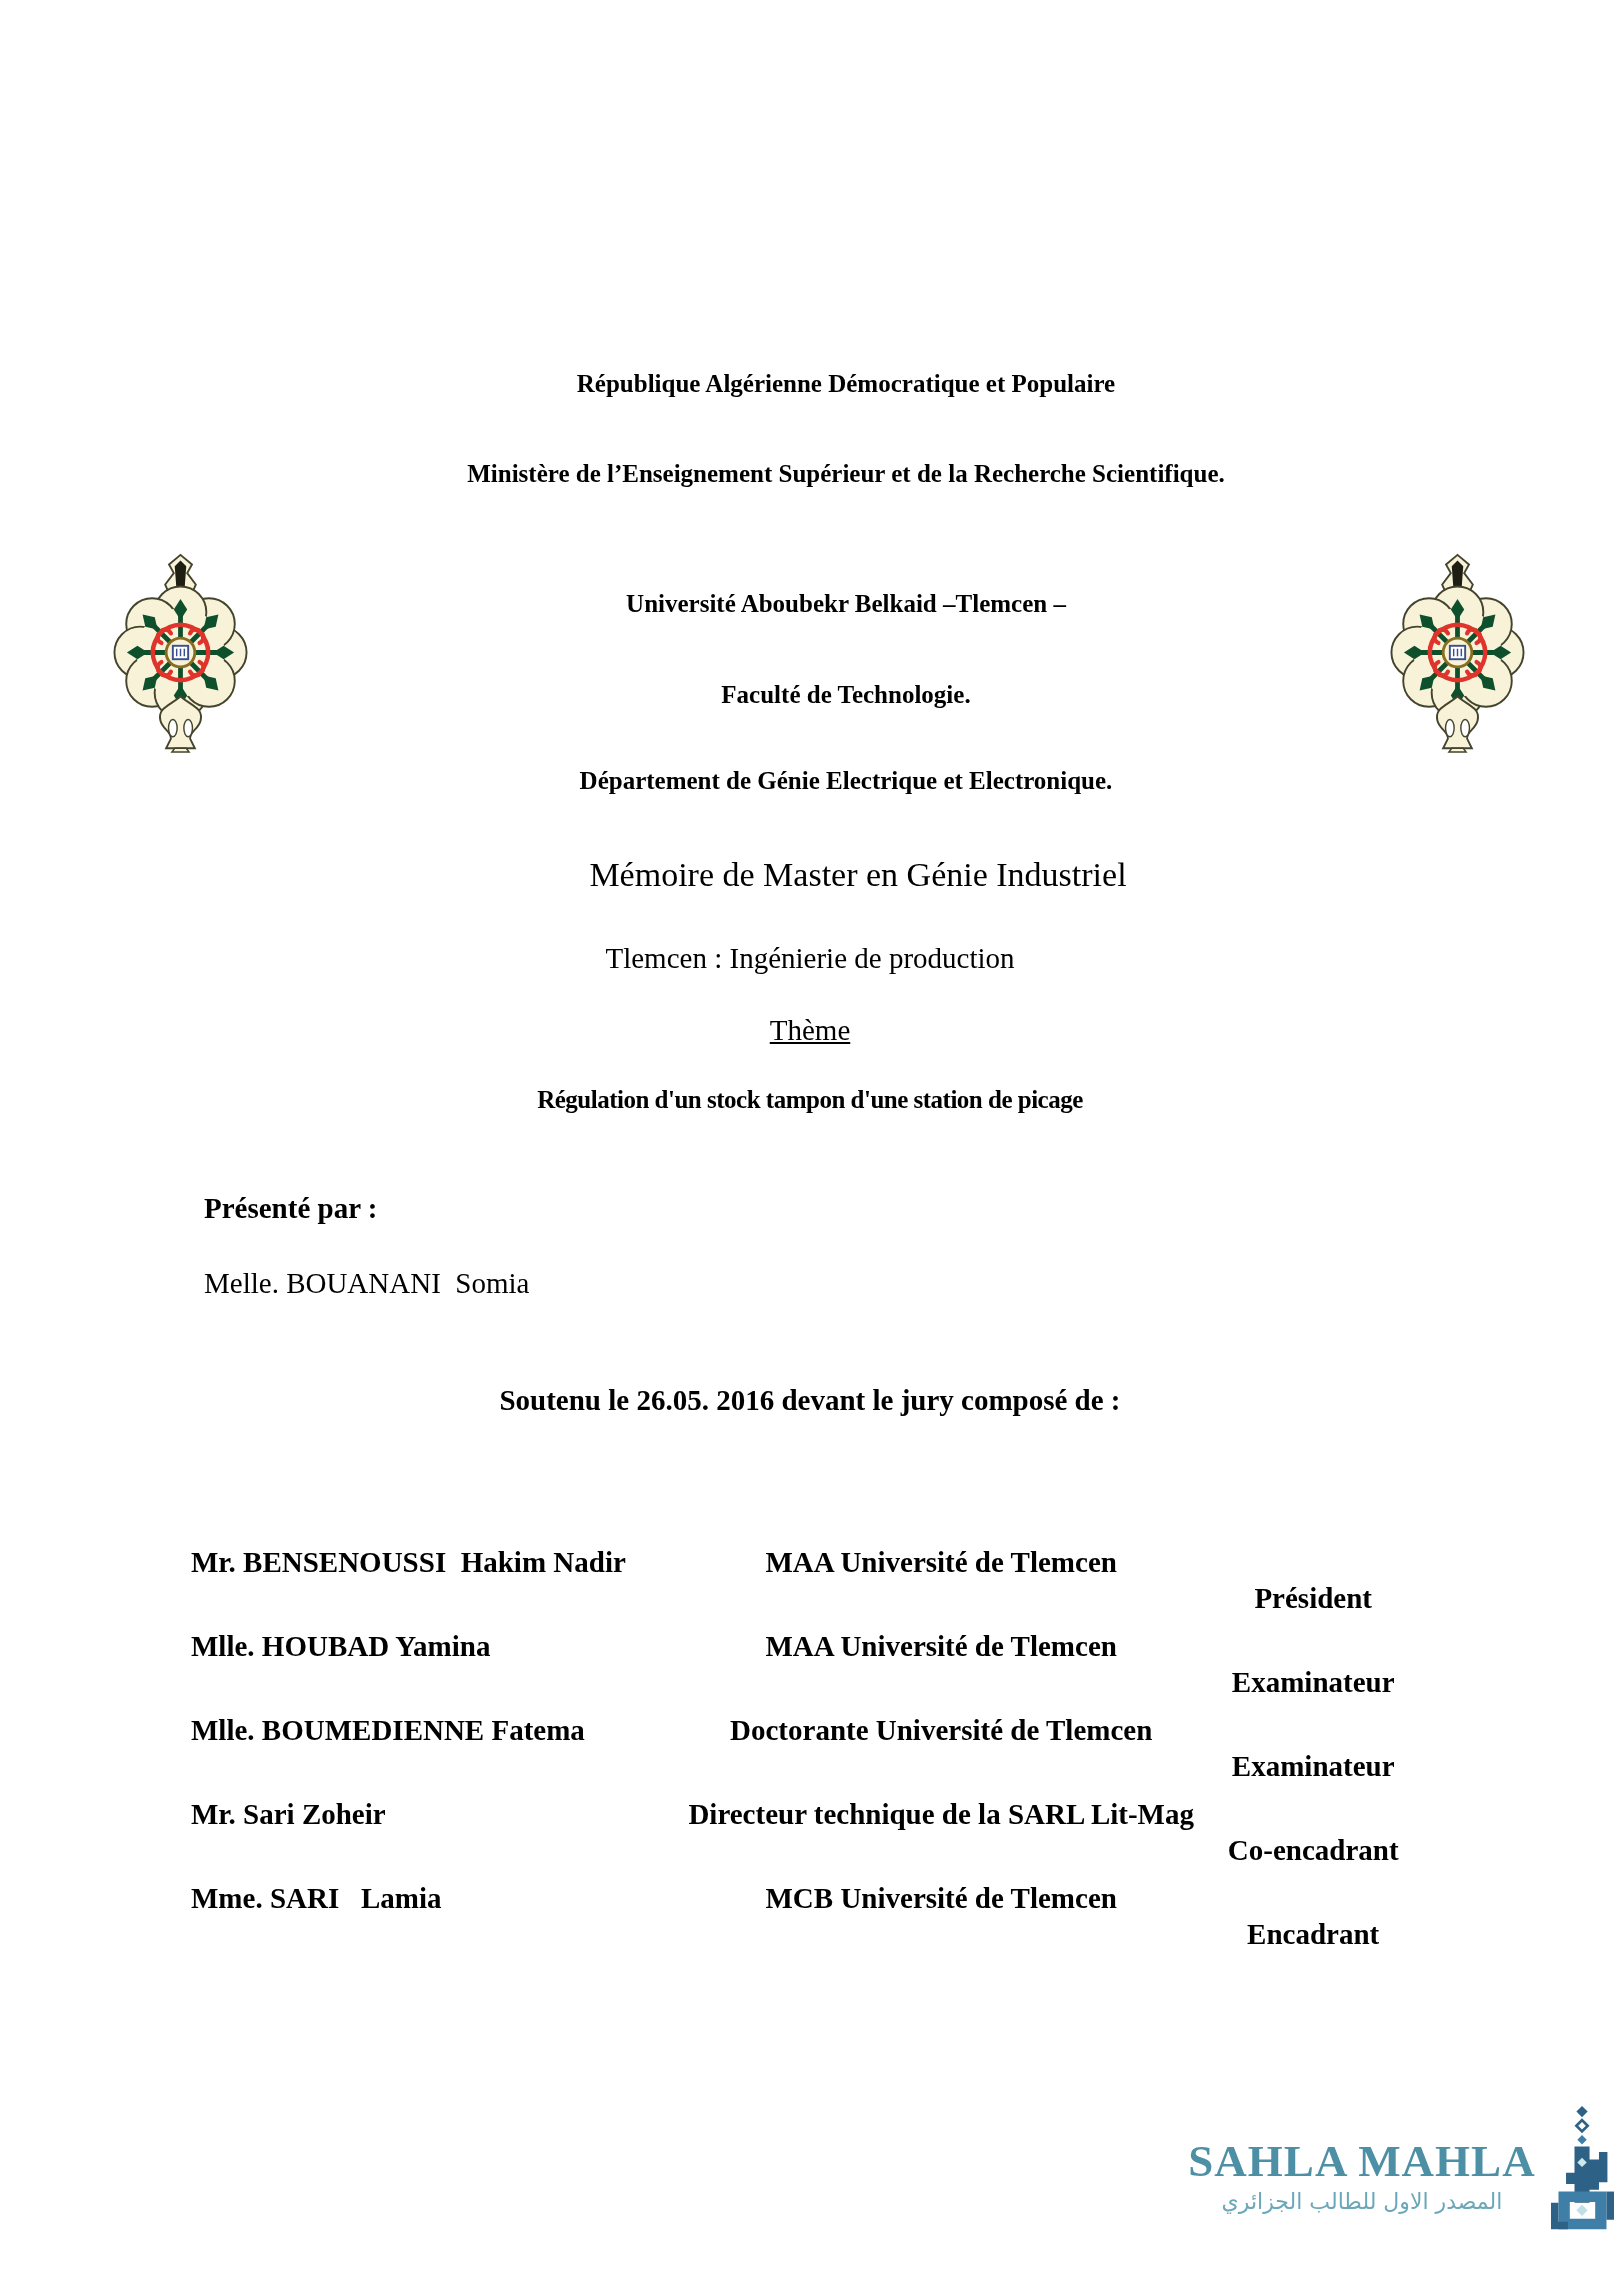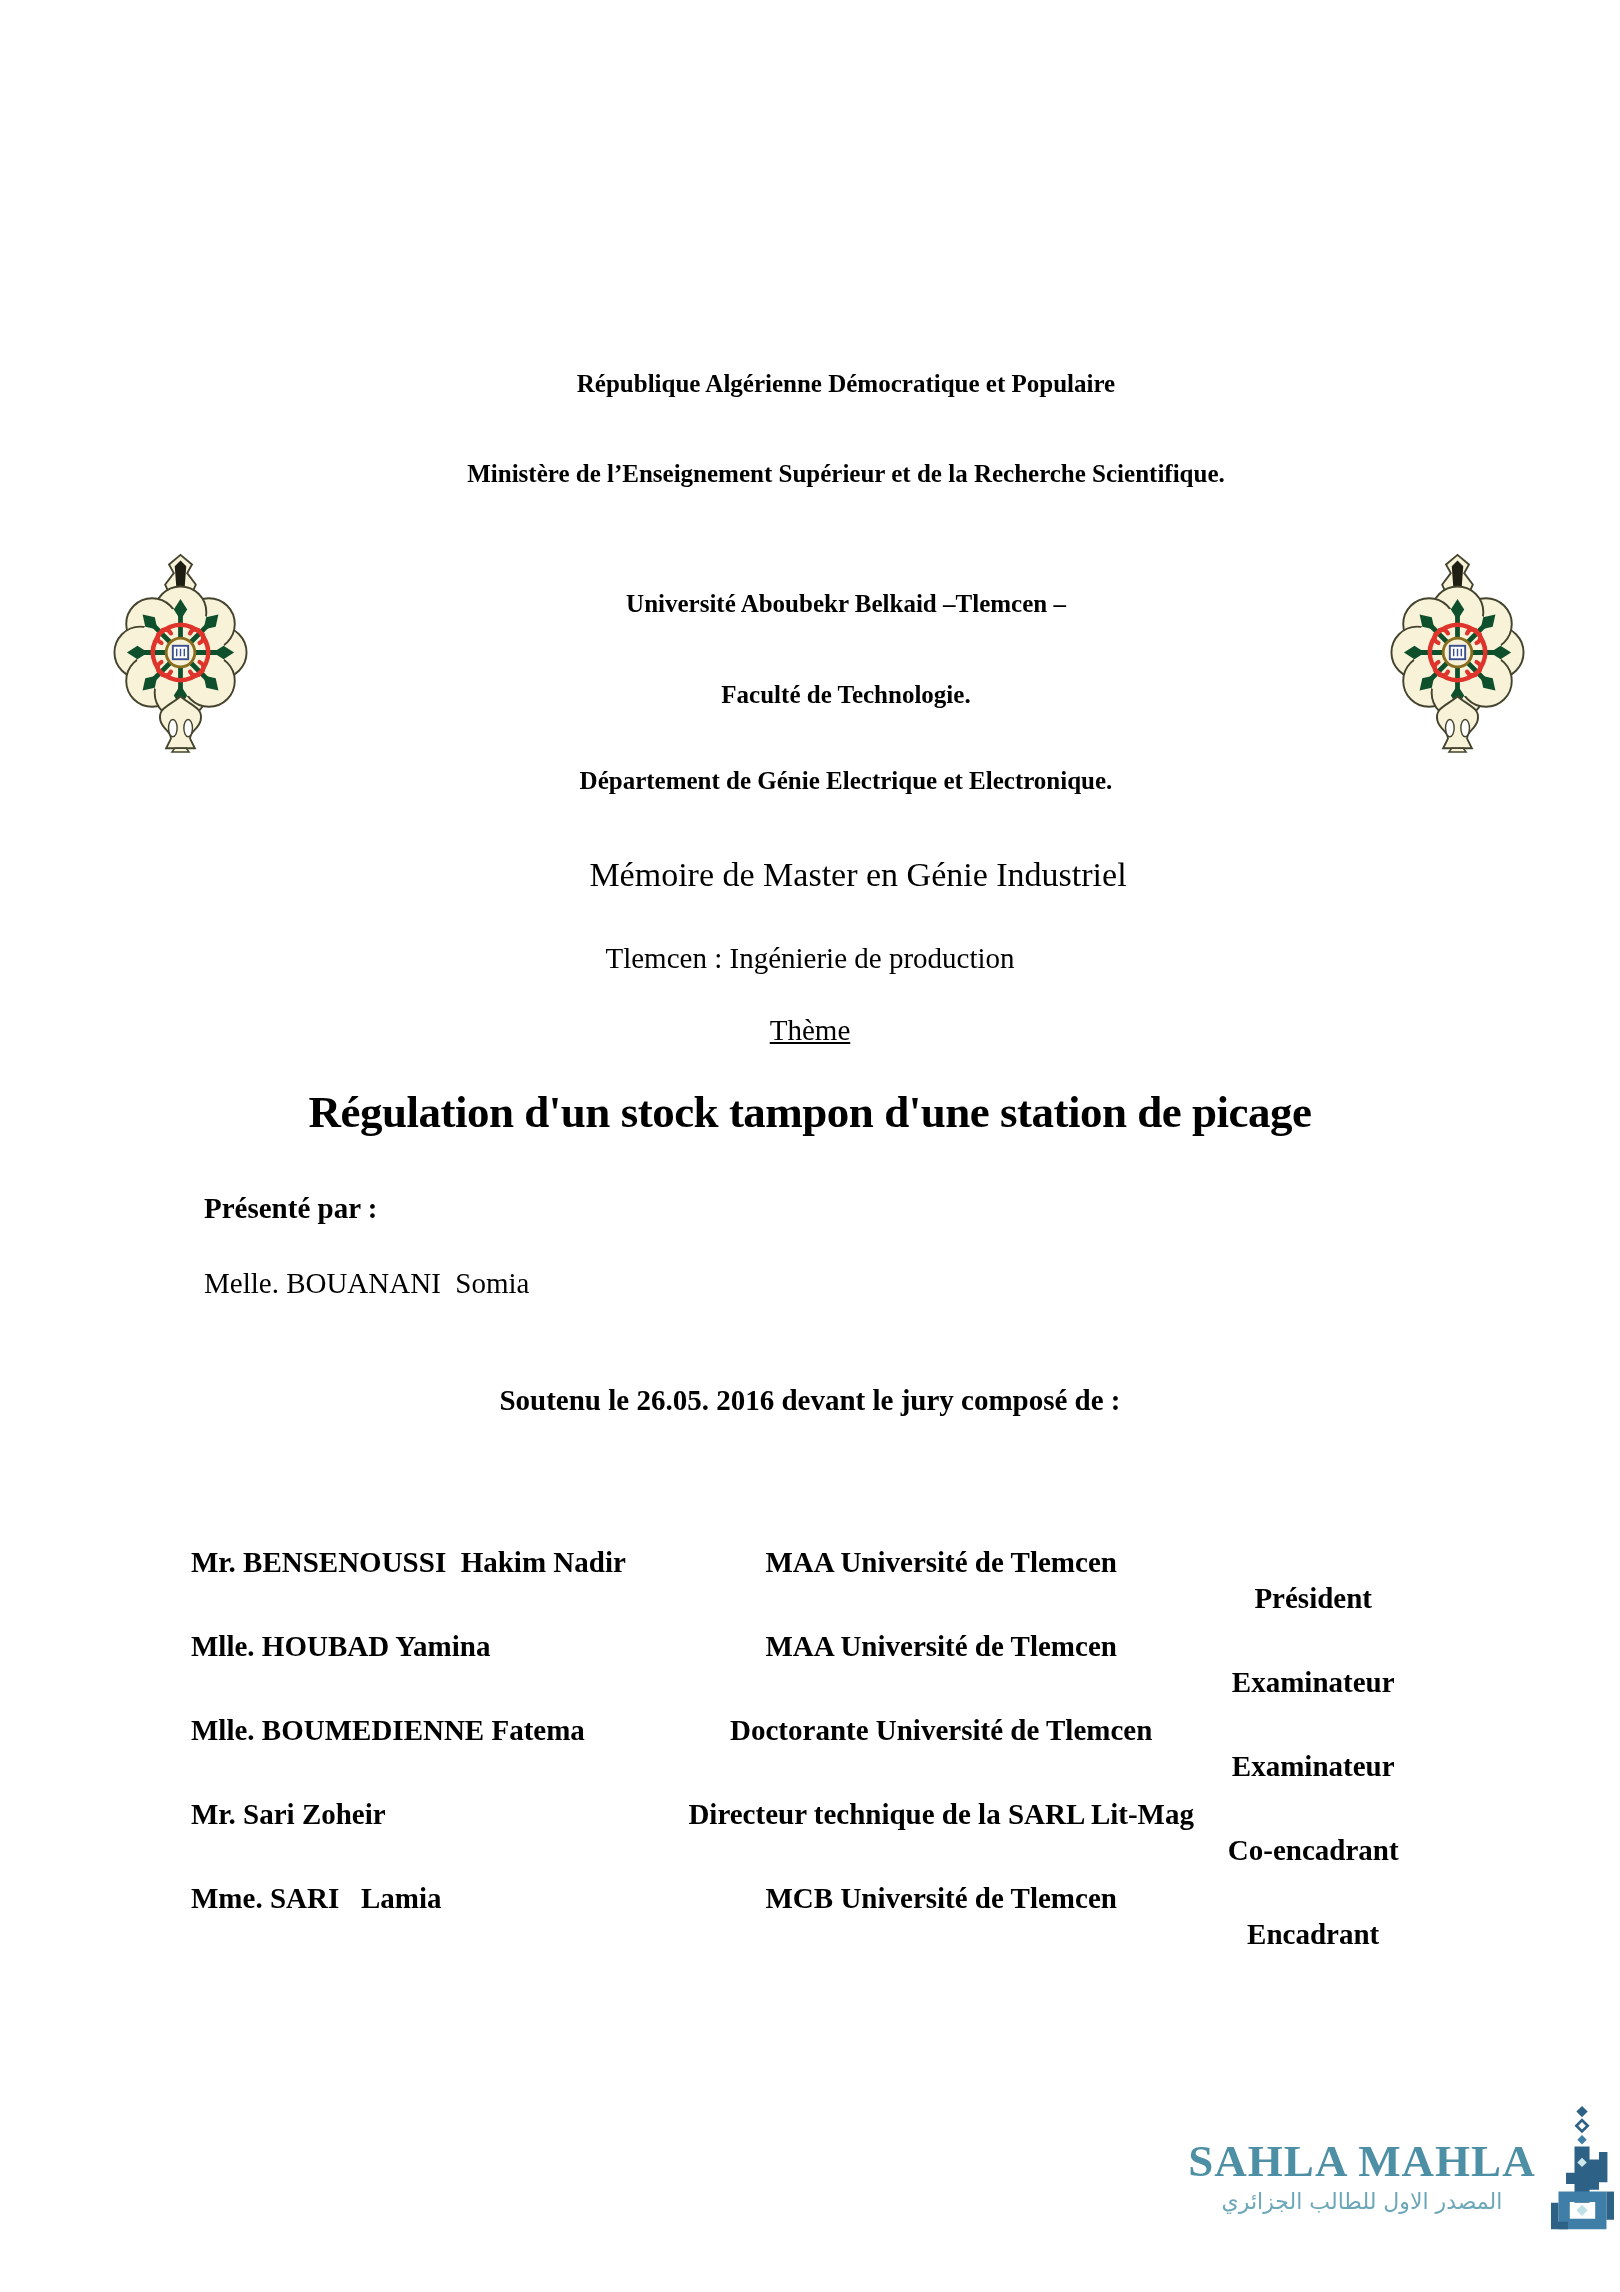--- a/index.html
+++ b/index.html
@@ -19,21 +19,21 @@
     background:#ffffff;
     font-family:"Liberation Serif","DejaVu Serif",serif;
     color:#000;
     overflow:hidden;
   }
   .line{position:absolute;left:0;width:100%;text-align:center;white-space:pre;color:#000;}
   .b{font-weight:bold;}
   .h36{font-size:25px;padding-left:36px;}
   .h35{font-size:34px;margin-left:48px;}
   .h30{font-size:29px;}
-  .title{font-size:45px;font-weight:bold;letter-spacing:-0.5px;}
+  .title{font-size:25px;font-weight:bold;letter-spacing:-0.5px;}
   .underline{text-decoration:underline;}
   .left-block{position:absolute;left:193px;text-align:left;white-space:pre;margin-left:11px;}
   .emblem{position:absolute;top:552px;width:145px;height:201px;}
   .emblem.left{left:108px;}
   .emblem.right{left:1385px;}
   .jury{position:absolute;top:1546px;left:191px;right:189px;}
   .jury-row{
     display:grid;
     grid-template-columns:40% 41% 19%;
     height:39px;margin-bottom:45px;

